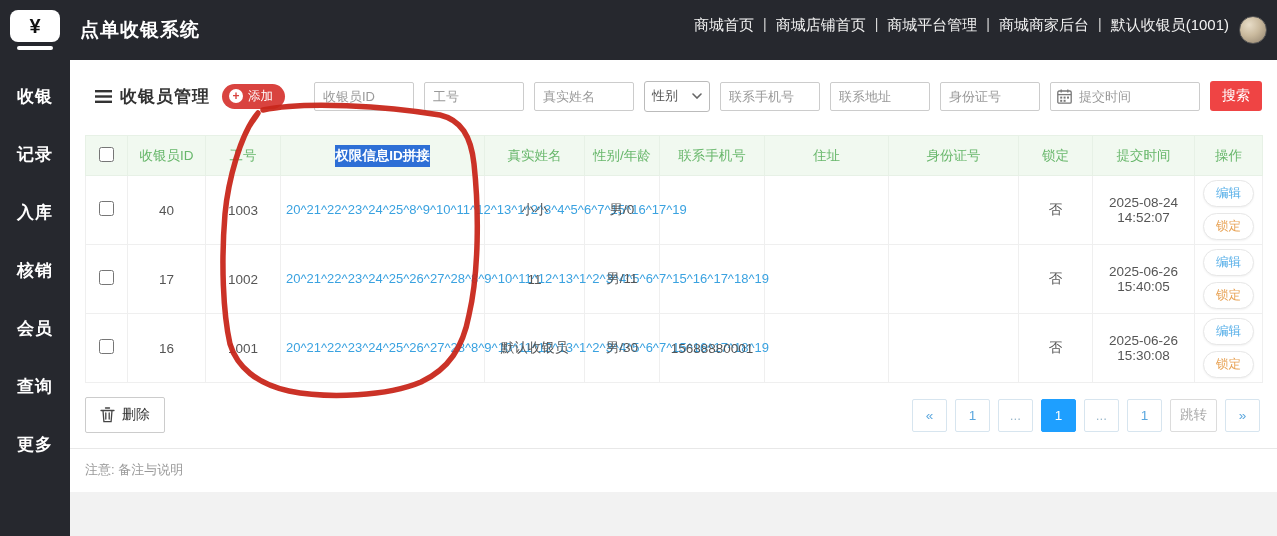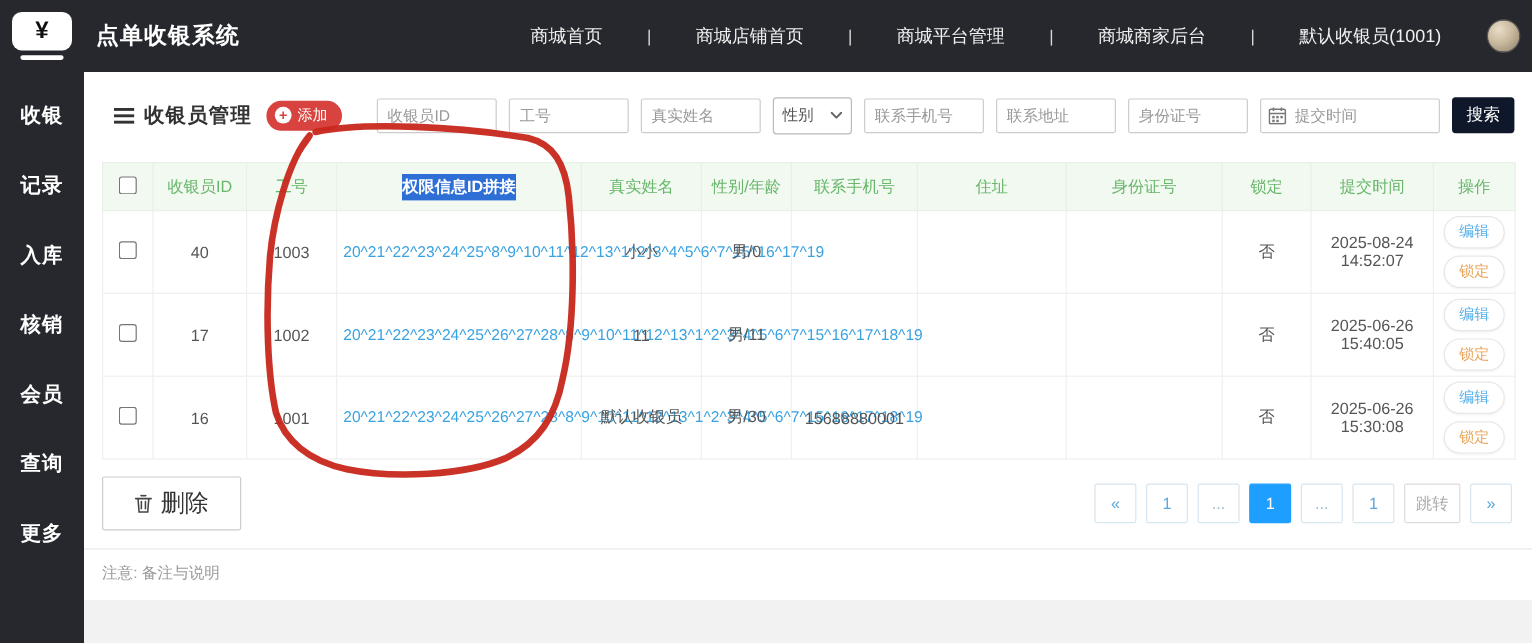--- a/index.html
+++ b/index.html
@@ -16,21 +16,21 @@
     background: #26282e; display: flex; align-items: center; z-index: 10;
   }
   .logo { width: 70px; display: flex; flex-direction: column; align-items: center; }
   .logo-box {
     width: 50px; height: 32px; background: #fff; border-radius: 8px;
     display: flex; align-items: center; justify-content: center;
     color: #111; font-weight: bold; font-size: 20px;
   }
   .logo-bar { width: 36px; height: 4px; background: #fff; border-radius: 2px; margin-top: 4px; }
   .app-title { color: #fff; font-size: 19px; font-weight: bold; letter-spacing: 1px; margin-left: 10px; }
-  .topnav { margin-left: auto; margin-right: 10px; display: flex; align-items: center; gap: 28px; }
+  .topnav { margin-left: auto; margin-right: 10px; display: flex; align-items: flex-start; }
   .topnav a { color: #f1f1f1; font-size: 15px; text-decoration: none; cursor: pointer; white-space: nowrap; }
   .topnav .sep { color: #d8d8d8; margin: 0 9px; font-size: 14px; }
   .avatar {
     width: 28px; height: 28px; border-radius: 50%; margin-left: 10px;
     background: radial-gradient(circle at 35% 30%, #e8ddc8 0%, #c9b99d 45%, #8e7f6b 100%);
     border: 1px solid #555; cursor: pointer; flex: 0 0 auto;
   }
 
   
   .sidebar {
@@ -77,21 +77,21 @@
   .filters input::placeholder { color: #999; }
   .select-box {
     height: 31px; width: 66px; border: 1px solid #bbb; border-radius: 3px;
     display: flex; align-items: center; justify-content: space-between;
     padding: 0 7px; font-size: 13px; color: #555; cursor: pointer; background: #fff;
   }
   .date-wrap { position: relative; }
   .date-wrap input { width: 150px; padding-left: 28px; }
   .date-wrap .cal { position: absolute; left: 7px; top: 7px; }
   .search-btn {
-    height: 30px; padding: 0 12px; background: #0f172a; color: #fff; border: none;
+    height: 30px; padding: 0 12px; background: #ef4444; color: #fff; border: none;
     border-radius: 3px; font-size: 14px; cursor: pointer; font-family: inherit;
   }
 
   
   table { width: 1177px; border-collapse: collapse; table-layout: fixed; }
   th, td { border: 1px solid #efefef; text-align: center; }
   thead th {
     background: #f1f9f0; color: #68b76b; font-size: 13.5px; font-weight: normal;
     height: 40px; border-color: #e7f1e6; padding: 0 3px;
   }
@@ -105,23 +105,23 @@
     display: inline-block; min-width: 48px; padding: 4px 12px; border: 1px solid #e7e7e7;
     border-radius: 15px; background: #fff; font-size: 12.5px; cursor: pointer;
     box-shadow: 0 1px 2px rgba(0,0,0,.05); font-family: inherit;
   }
   .pill.edit { color: #55aee8; margin-bottom: 6px; text-align: center; }
   .pill.lock { color: #e8a356; }
 
   
   .table-footer { display: flex; align-items: center; justify-content: space-between; margin-top: 14px; }
   .delete-btn {
-    display: flex; align-items: center; gap: 7px; padding: 8px 26px;
+    display: flex; align-items: center; gap: 7px; padding: 8px 14px;
     background: #fff; border: 1px solid #ccc; border-radius: 2px;
-    font-size: 20px; color: #333; cursor: pointer; font-family: inherit;
+    font-size: 14px; color: #333; cursor: pointer; font-family: inherit;
   }
   .pagination { display: flex; align-items: center; gap: 8px; margin-right: 2px; }
   .page-box {
     min-width: 35px; height: 33px; border: 1px solid #d7e5ef; border-radius: 2px;
     background: #fff; color: #5ba7de; font-size: 13.5px; display: flex;
     align-items: center; justify-content: center; cursor: pointer; padding: 0 6px;
   }
   .page-box.active { background: #1e9fff; border-color: #1e9fff; color: #fff; cursor: default; }
   .page-box.ellipsis { color: #9db9cc; cursor: default; }
   .page-jump { min-width: 47px; border-color: #dcdcdc; color: #aaa; }

